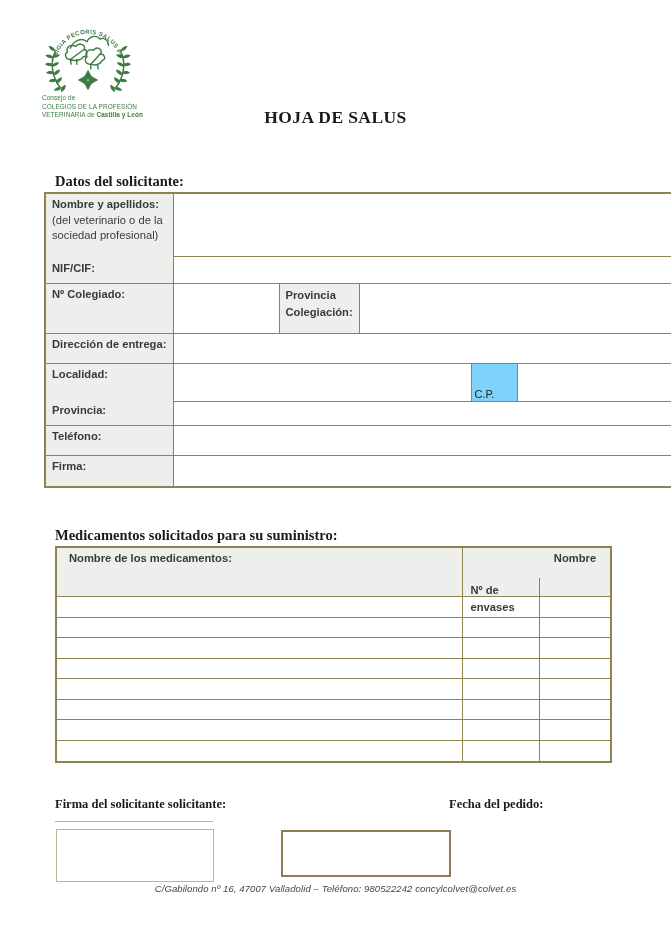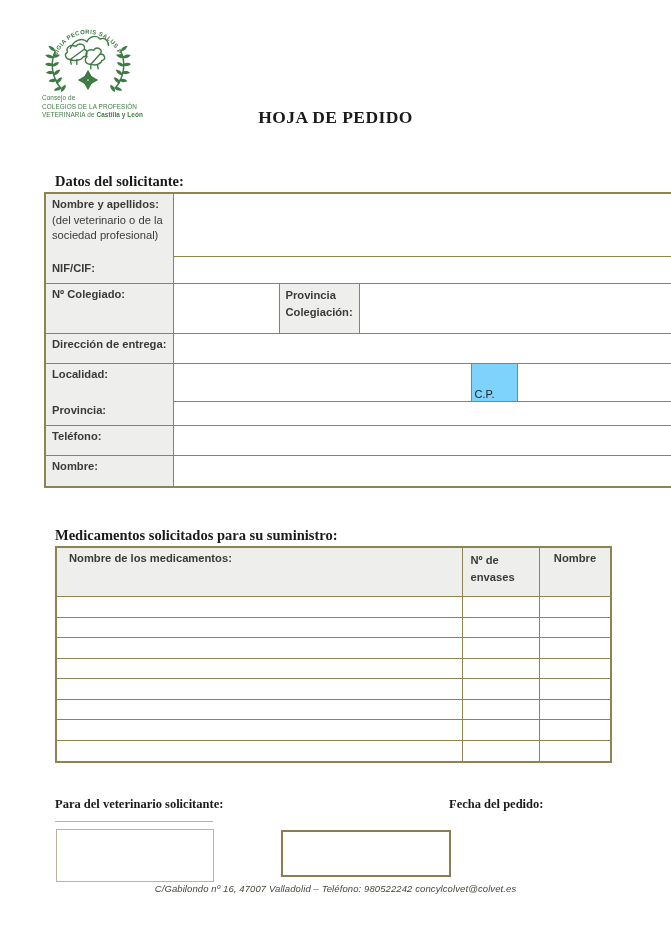--- a/index.html
+++ b/index.html
@@ -77,21 +77,21 @@
   
   .mt{
     position:absolute;left:55px;top:546px;width:557px;
     box-sizing:border-box;border:2px solid var(--bd);background:#fff;
   }
   .mt *{box-sizing:border-box;}
   .mhead{display:flex;background:var(--label-bg);border-bottom:1.5px solid var(--bd);height:49px;}
   .mhead .c1{flex:0 0 405.5px;border-right:1.5px solid var(--bd);padding:4px 12px;
     font-weight:bold;font-size:11.2px;color:var(--label-fg);}
   .mhead .c2{flex:0 0 77.5px;border-right:1.5px solid var(--bd);padding:4px 8px;
-    font-weight:bold;font-size:11.2px;color:var(--label-fg);line-height:1.55;}
+    font-weight:bold;font-size:11.2px;color:var(--label-fg);line-height:1.55;margin-top:30px;}
   .mhead .c3{flex:1;padding:4px 6px;font-weight:bold;font-size:11.2px;
     color:var(--label-fg);text-align:center;}
   .mrow{display:flex;height:20.5px;border-bottom:1.5px solid var(--bd);}
   .mrow:last-child{border-bottom:none;}
   .mrow .c1{flex:0 0 405.5px;border-right:1.5px solid var(--bd);}
   .mrow .c2{flex:0 0 77.5px;border-right:1.5px solid var(--bd);}
   .mrow .c3{flex:1;}
   
   .sig-label{
     position:absolute;font-family:"Liberation Serif",serif;font-weight:bold;
@@ -160,21 +160,21 @@
       <path d="M61 73 l-8 -4.5 -2.6 4.5 2.6 4.5 Z"></path>
     </g>
   </svg>
 
   <div class="org-name">
     <div>Consejo de</div>
     <div>COLEGIOS DE LA PROFESIÓN</div>
     <div><span>VETERINARIA de </span><span class="b">Castilla y León</span></div>
   </div>
 
-  <div class="doc-title">HOJA DE PEDIDO</div>
+  <div class="doc-title">HOJA DE SALUS</div>
 
   <div class="section-heading" style="left:55px;top:173px;">Datos del solicitante:</div>
 
   <div class="dt">
 
     <div class="drow r1">
       <div class="lblcell">
         <div>Nombre y apellidos:</div>
         <div class="note">(del veterinario o de la</div>
         <div class="note">sociedad profesional)</div>
@@ -212,21 +212,21 @@
         <div class="rowB fill"></div>
       </div>
     </div>
 
     <div class="drow r5">
       <div class="lblcell">Teléfono:</div>
       <div class="in fill"></div>
     </div>
 
     <div class="drow r6">
-      <div class="lblcell">Nombre:</div>
+      <div class="lblcell">Firma:</div>
       <div class="in fill"></div>
     </div>
 
   </div>
 
   <div class="section-heading" style="left:55px;top:527px;">Medicamentos solicitados para su suministro:</div>
 
   <div class="mt">
     <div class="mhead">
       <div class="c1">Nombre de los medicamentos:</div>
@@ -268,21 +268,21 @@
       <div class="c2"></div>
       <div class="c3"></div>
     </div>
     <div class="mrow">
       <div class="c1"></div>
       <div class="c2"></div>
       <div class="c3"></div>
     </div>
   </div>
 
-  <div class="sig-label" style="left:55px;top:797px;">Para del veterinario solicitante:</div>
+  <div class="sig-label" style="left:55px;top:797px;">Firma del solicitante solicitante:</div>
   <div class="sig-label" style="left:449px;top:797px;">Fecha del pedido:</div>
 
   <div class="sig-topline"></div>
   <div class="sig-box"></div>
   <div class="date-box"></div>
 
   <div class="footer">C/Gabilondo nº 16,  47007 Valladolid – Teléfono: 980522242 concylcolvet@colvet.es</div>
 
 </div>
 

